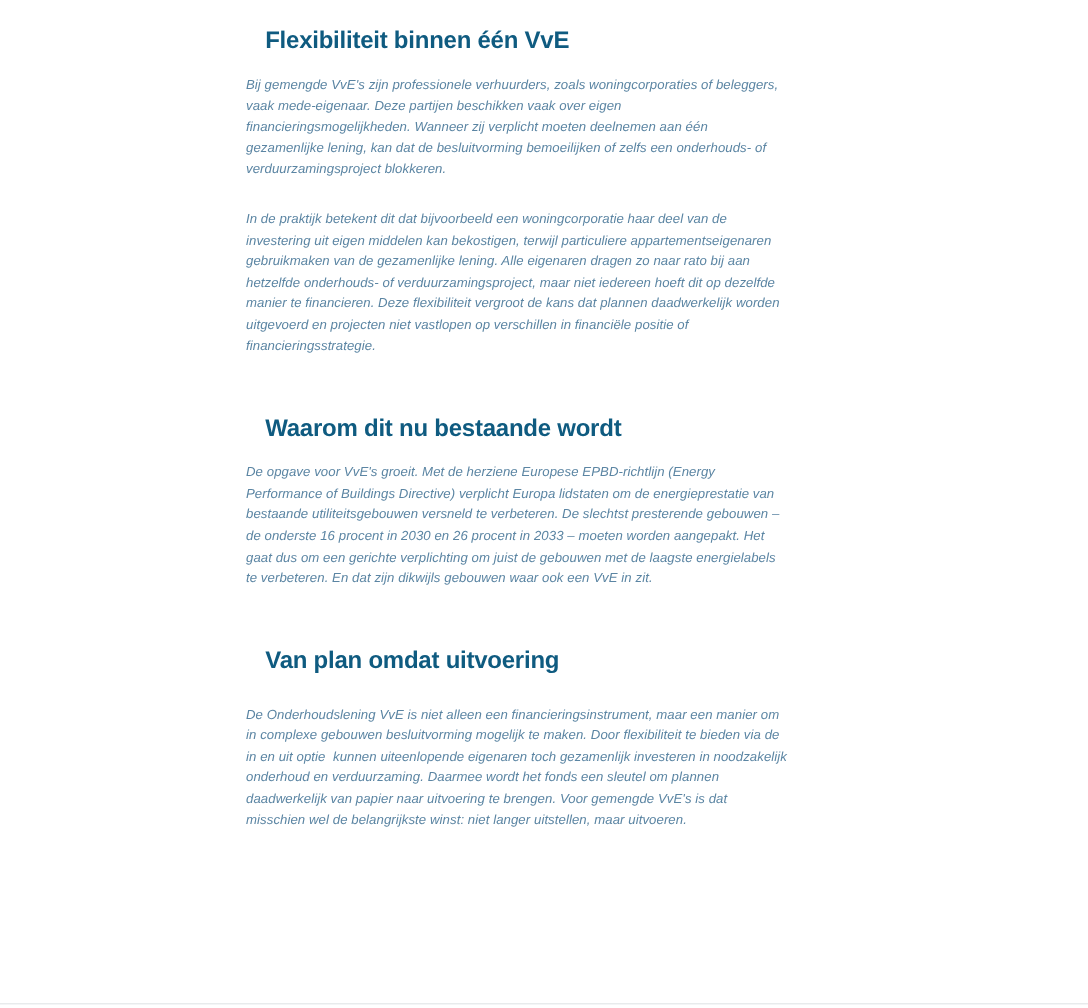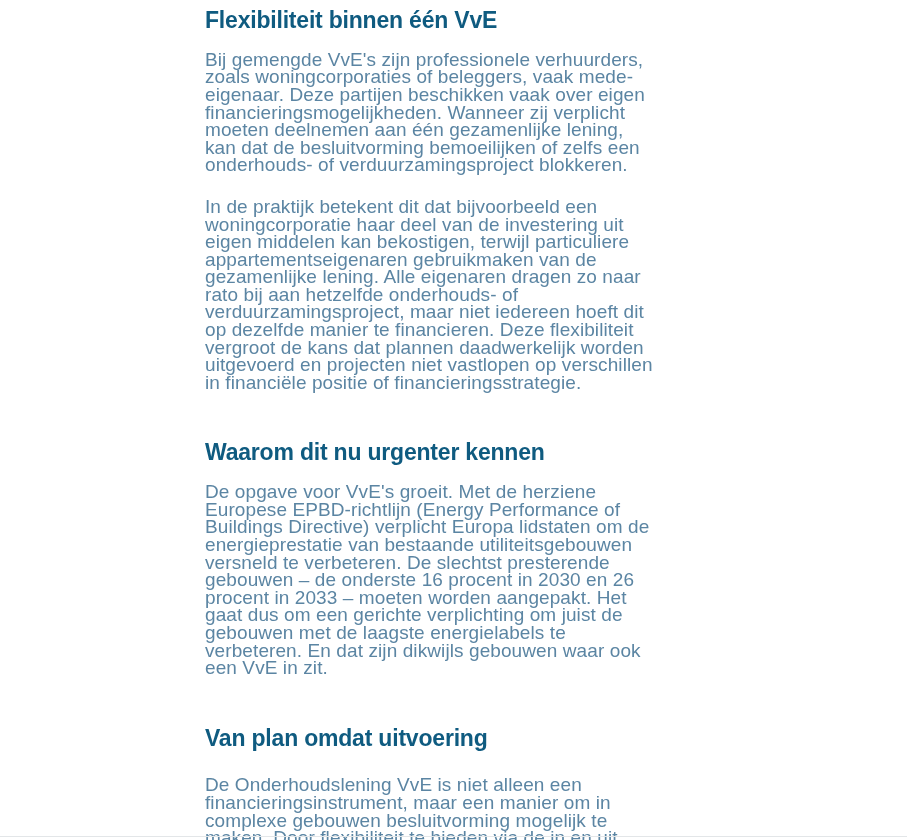--- a/index.html
+++ b/index.html
@@ -17,37 +17,38 @@
   }
 
   .article {
     position: absolute;
     left: 205px;
     top: 0;
     width: 452px;
   }
 
   .section-heading {
-    font-size: 23px;
+    font-size: 20px;
     font-weight: bold;
     color: #0f5b80;
     letter-spacing: -0.2px;
     line-height: 1.25;
-    margin: 0;
+    margin: 16px;
     padding: 0;
   }
 
   .para {
-    font-size: 19px;
+    font-size: 11px;
     line-height: 17.6px;
     color: #5b85a3;
     margin: 0;
     padding: 0;
     letter-spacing: 0.005em;
     white-space: pre-wrap;
+    font-style: italic;
   }
 
   
   .sec-flex            { padding-top: 6px; }
   .sec-flex .para-1    { margin-top: 16px; }
   .sec-flex .para-2    { margin-top: 24px; }
   .sec-flex .para-3    { margin-top: 24px; }
 
   .sec-urgent          { margin-top: 47px; }
   .sec-urgent .para-1  { margin-top: 16px; }
@@ -70,21 +71,21 @@
 
 <div class="article">
 
   <section class="sec-flex">
     <h2 class="section-heading">Flexibiliteit binnen één VvE</h2>
     <p class="para para-1">Bij gemengde VvE's zijn professionele verhuurders, zoals woningcorporaties of beleggers, vaak mede-eigenaar. Deze partijen beschikken vaak over eigen financieringsmogelijkheden. Wanneer zij verplicht moeten deelnemen aan één gezamenlijke lening, kan dat de besluitvorming bemoeilijken of zelfs een onderhouds- of verduurzamingsproject blokkeren.</p>
     <p class="para para-3">In de praktijk betekent dit dat bijvoorbeeld een woningcorporatie haar deel van de investering uit eigen middelen kan bekostigen, terwijl particuliere appartementseigenaren gebruikmaken van de gezamenlijke lening. Alle eigenaren dragen zo naar rato bij aan hetzelfde onderhouds- of verduurzamingsproject, maar niet iedereen hoeft dit op dezelfde manier te financieren. Deze flexibiliteit vergroot de kans dat plannen daadwerkelijk worden uitgevoerd en projecten niet vastlopen op verschillen in financiële positie of financieringsstrategie.</p>
   </section>
 
   <section class="sec-urgent">
-    <h2 class="section-heading">Waarom dit nu urgenter kennen</h2>
+    <h2 class="section-heading">Waarom dit nu bestaande wordt</h2>
     <p class="para para-1">De opgave voor VvE's groeit. Met de herziene Europese EPBD-richtlijn (Energy Performance of Buildings Directive) verplicht Europa lidstaten om de energieprestatie van bestaande utiliteitsgebouwen versneld te verbeteren. De slechtst presterende gebouwen – de onderste 16 procent in 2030 en 26 procent in 2033 – moeten worden aangepakt. Het gaat dus om een gerichte verplichting om juist de gebouwen met de laagste energielabels te verbeteren. En dat zijn dikwijls gebouwen waar ook een VvE in zit.</p>
   </section>
 
   <section class="sec-uitvoering">
     <h2 class="section-heading">Van plan omdat uitvoering</h2>
     <p class="para para-2">De Onderhoudslening VvE is niet alleen een financieringsinstrument, maar een manier om in complexe gebouwen besluitvorming mogelijk te maken. Door flexibiliteit te bieden via de in en uit optie  kunnen uiteenlopende eigenaren toch gezamenlijk investeren in noodzakelijk onderhoud en verduurzaming. Daarmee wordt het fonds een sleutel om plannen daadwerkelijk van papier naar uitvoering te brengen. Voor gemengde VvE's is dat misschien wel de belangrijkste winst: niet langer uitstellen, maar uitvoeren.</p>
 
   </section>
 
 </div>

